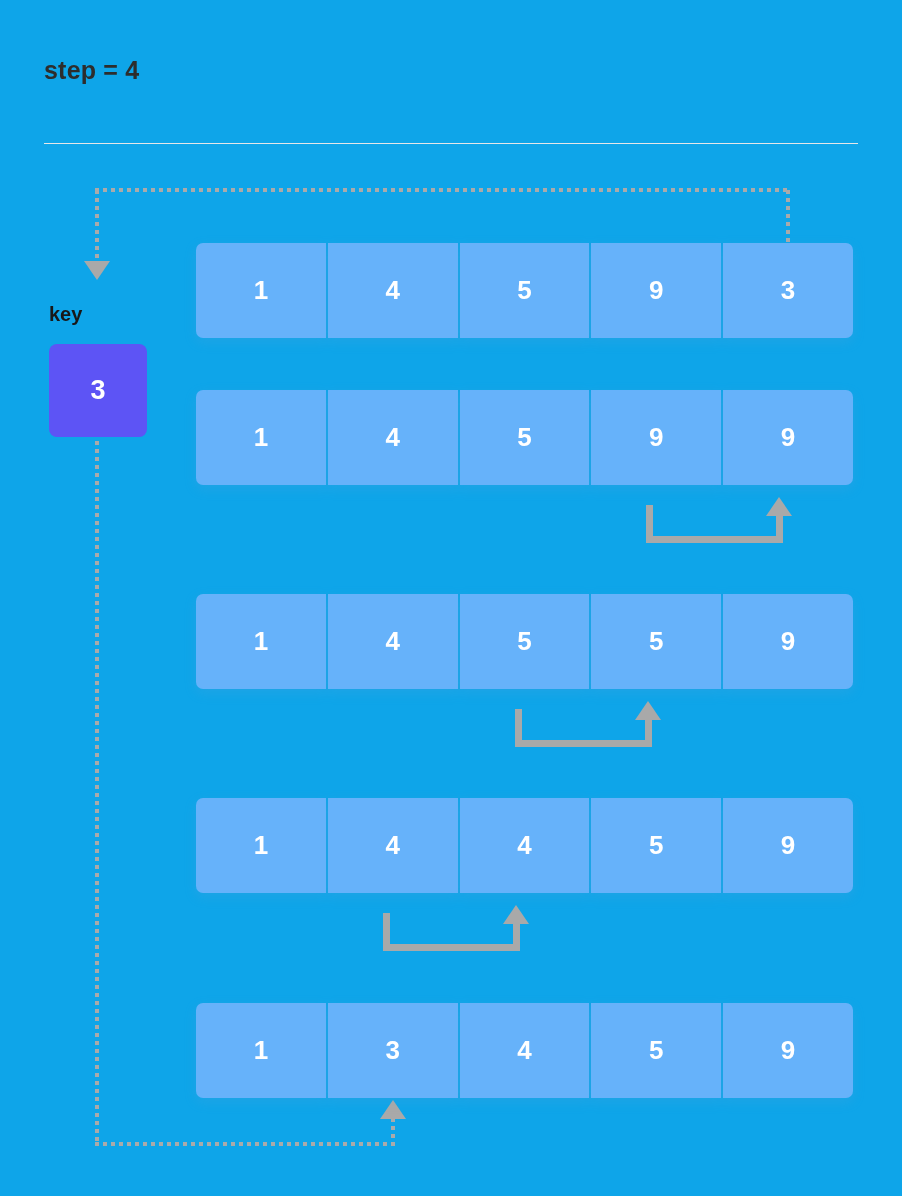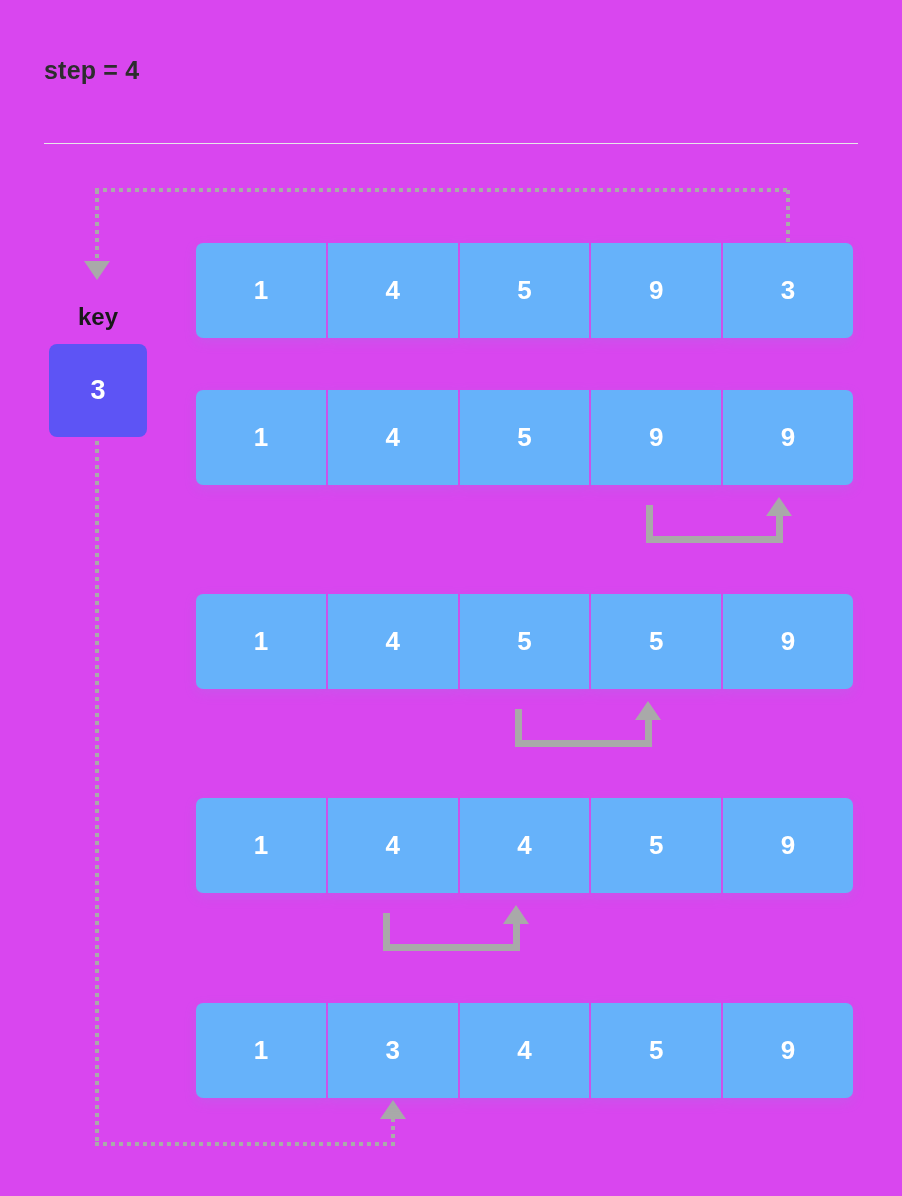--- a/index.html
+++ b/index.html
@@ -9,21 +9,21 @@
     height: 1196px;
     background: #ffffff;
     font-family: "Liberation Sans", "DejaVu Sans", sans-serif;
     overflow: hidden;
   }
 
   .page {
     position: relative;
     width: 902px;
     height: 1196px;
-    background: #d946ef;
+    background: #0ea5e9;
   }
 
   
   .step-title {
     position: absolute;
     left: 44px;
     top: 56px;
     font-size: 25px;
     font-weight: bold;
     color: #2d2d2d;
@@ -39,22 +39,22 @@
     height: 1px;
     background: #e6e7e9;
   }
 
   
   .key-label {
     position: absolute;
     left: 49px;
     top: 303px;
     width: 98px;
-    text-align: center;
-    font-size: 24px;
+    text-align: left;
+    font-size: 20px;
     font-weight: bold;
     color: #181818;
   }
 
   .key-box {
     position: absolute;
     left: 49px;
     top: 344px;
     width: 98px;
     height: 93px;

